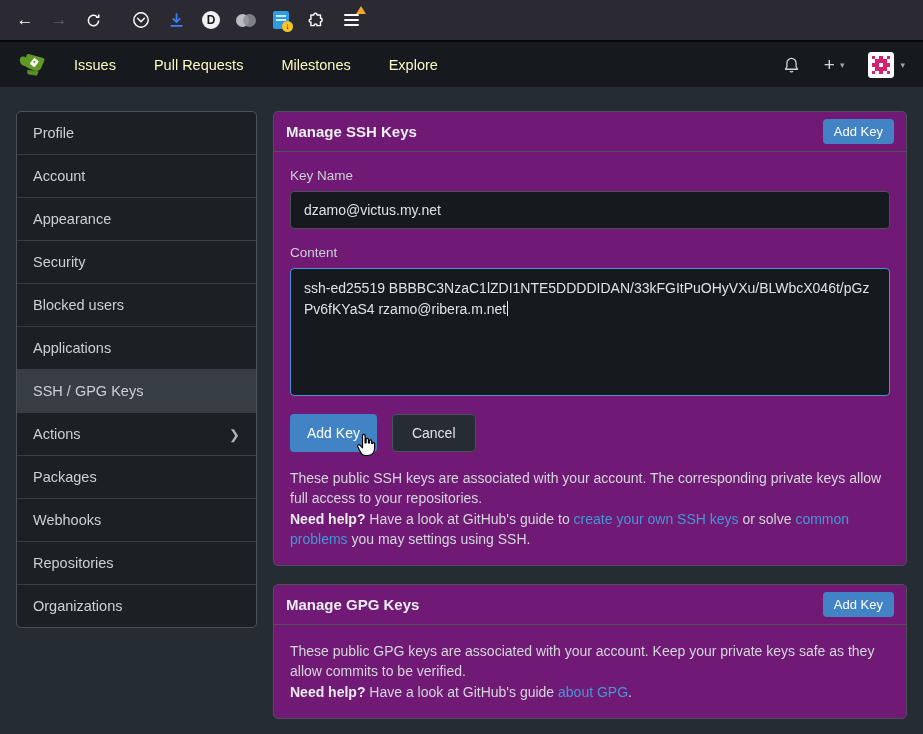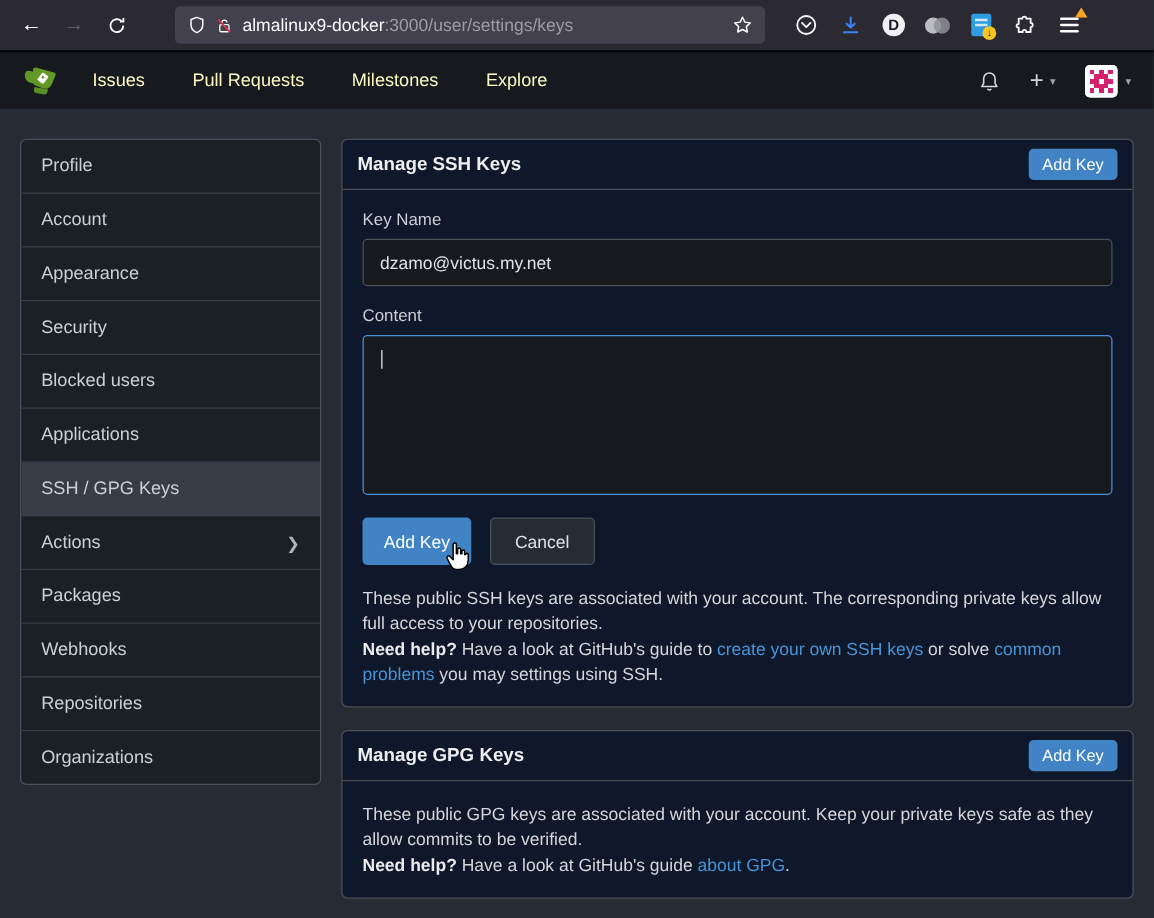--- a/index.html
+++ b/index.html
@@ -73,21 +73,21 @@
   .menu-item{
     padding:13px 16px; font-size:14.5px; color:#ccd0d4; border-bottom:1px solid #363d44;
     cursor:pointer; display:flex; align-items:center; justify-content:space-between;
   }
   .menu-item:last-child{ border-bottom:none; }
   .menu-item.active{ background:#363d44; }
   .chev{ color:#aeb3b8; font-size:13px; }
 
   
   .main-col{ flex:1; display:flex; flex-direction:column; gap:18px; }
-  .panel{ background:#0f172a; border:1px solid #4a5158; border-radius:5px; }
+  .panel{ background:#701a75; border:1px solid #4a5158; border-radius:5px; }
   .panel-header{
     display:flex; align-items:center; justify-content:space-between;
     padding:7px 12px; border-bottom:1px solid #4a5158; min-height:40px;
   }
   .panel-title{ font-size:15px; font-weight:bold; color:#eceef0; }
   .btn-sm{
     background:#4183c4; color:#fff; font-size:13px; padding:5px 11px;
     border:none; border-radius:4px; cursor:pointer; font-family:inherit;
   }
   .panel-body{ padding:16px; }
@@ -127,34 +127,20 @@
 <div class="browser-bar">
   <div class="b-btn">←</div>
   <div class="b-btn disabled">→</div>
   <div class="b-btn">
     <svg width="15" height="15" viewBox="0 0 16 16" fill="none" stroke="#fbfbfe" stroke-width="1.6">
       <path d="M13.5 8a5.5 5.5 0 1 1-1.6-3.9"></path>
         <path d="M13.6 1.5v3h-3" stroke-linejoin="round"></path>
     </svg>
   </div>
 
-  <div class="url-bar">
-    <svg width="15" height="16" viewBox="0 0 16 16" fill="none" stroke="#fbfbfe" stroke-width="1.3">
-      <path d="M8 1.5 13 3.4 V8 c0 3.2-2.3 5.4-5 6.5 C5.3 13.4 3 11.2 3 8 V3.4 Z"></path>
-    </svg>
-    <svg width="13" height="15" viewBox="0 0 16 16">
-      <rect x="3.5" y="7" width="9" height="7" rx="1.2" fill="none" stroke="#fbfbfe" stroke-width="1.3"></rect>
-      <path d="M5.5 7 V5 a2.5 2.5 0 0 1 5 0" fill="none" stroke="#fbfbfe" stroke-width="1.3"></path>
-      <line x1="2" y1="2" x2="13.5" y2="14.5" stroke="#d7354a" stroke-width="1.8"></line>
-    </svg>
-    <div class="url-text"><span class="url-host">almalinux9-docker</span><span class="url-path">:3000/user/settings/keys</span></div>
-    <svg width="16" height="16" viewBox="0 0 16 16" fill="none" stroke="#fbfbfe" stroke-width="1.2">
-      <path d="M8 1.8 9.9 5.7 14.2 6.3 11.1 9.3 11.8 13.6 8 11.6 4.2 13.6 4.9 9.3 1.8 6.3 6.1 5.7 Z" stroke-linejoin="round"></path>
-    </svg>
-  </div>
 
   <div class="ext-icons">
     <div class="ext-icon">
       <svg width="18" height="18" viewBox="0 0 16 16" fill="none" stroke="#fbfbfe" stroke-width="1.3">
         <circle cx="8" cy="8" r="6.4"></circle>
           <path d="M5 6.5 8 9.5 11 6.5" stroke-linejoin="round" stroke-linecap="round"></path>
       </svg>
     </div>
     <div class="ext-icon">
       <svg width="17" height="17" viewBox="0 0 16 16" fill="none" stroke="#3b82f6" stroke-width="1.6" stroke-linecap="round">
@@ -290,21 +276,21 @@
     <div class="panel">
       <div class="panel-header">
         <span class="panel-title">Manage SSH Keys</span>
         <button class="btn-sm">Add Key</button>
       </div>
       <div class="panel-body">
         <label class="field-label">Key Name</label>
         <input class="text-input" type="text" value="dzamo@victus.my.net" style="">
 
         <label class="field-label" style="margin-top:16px;">Content</label>
-        <div class="textarea"><span class="caret-bar"></span></div>
+        <div class="textarea"><span>ssh-ed25519 BBBBC3NzaC1lZDI1NTE5DDDDIDAN/33kFGItPuOHyVXu/BLWbcX046t/pGzPv6fKYaS4 rzamo@ribera.m.net</span><span class="caret-bar"></span></div>
 
         <div class="btn-row">
           <button class="btn-primary">Add Key</button>
           <button class="btn-default">Cancel</button>
         </div>
 
         <div class="help">
           <div>
             <span>These public SSH keys are associated with your account. The corresponding private keys allow full access to your repositories.</span>
           </div>

